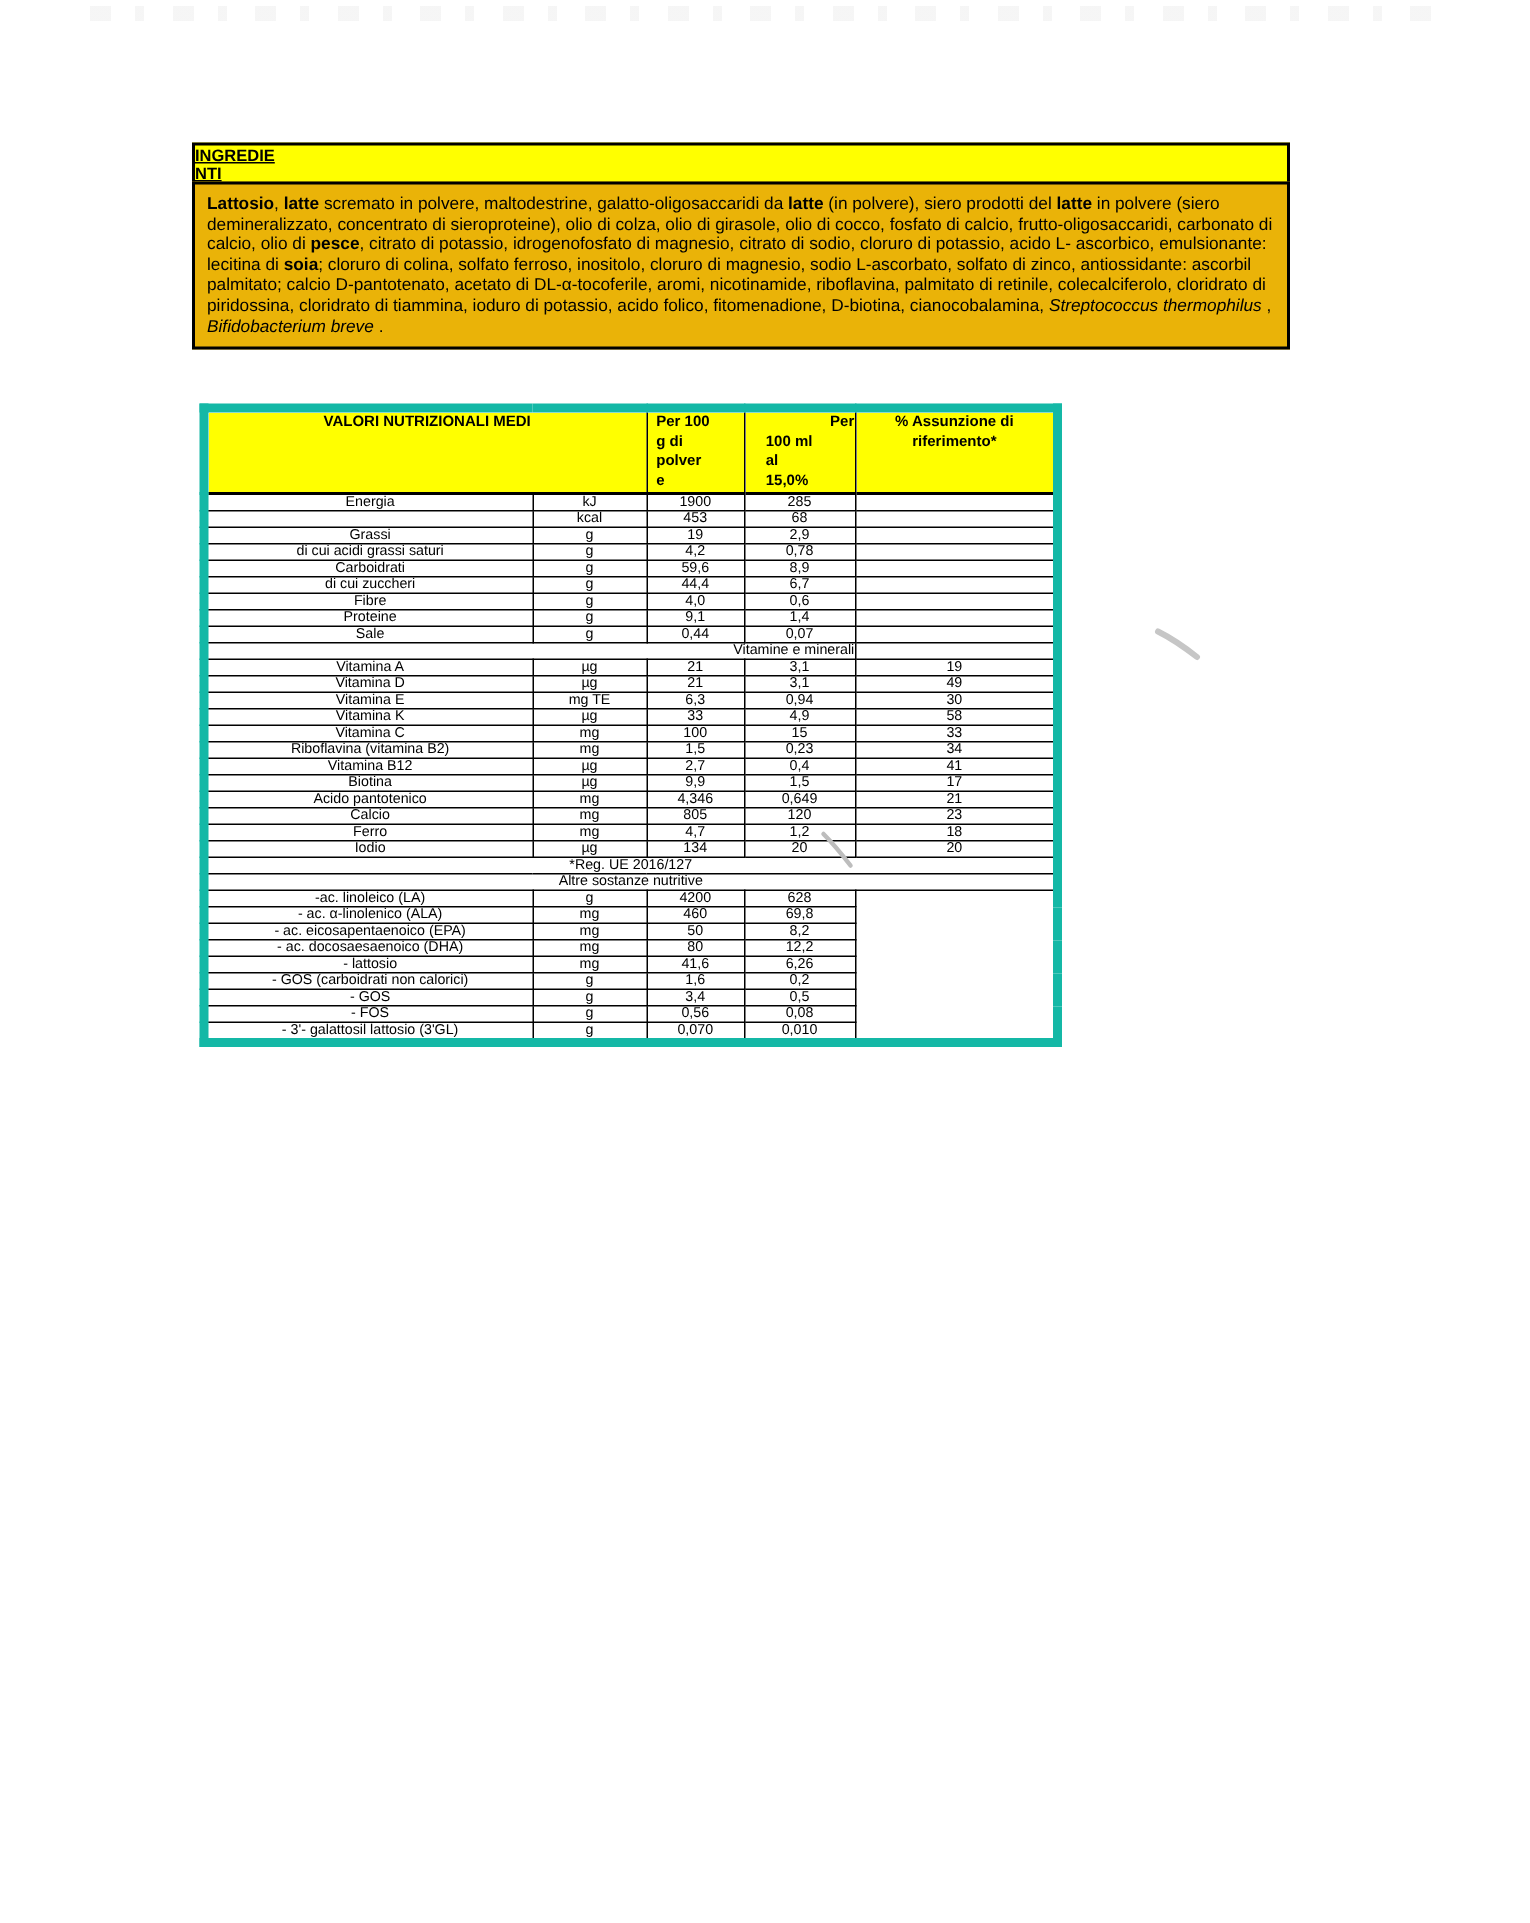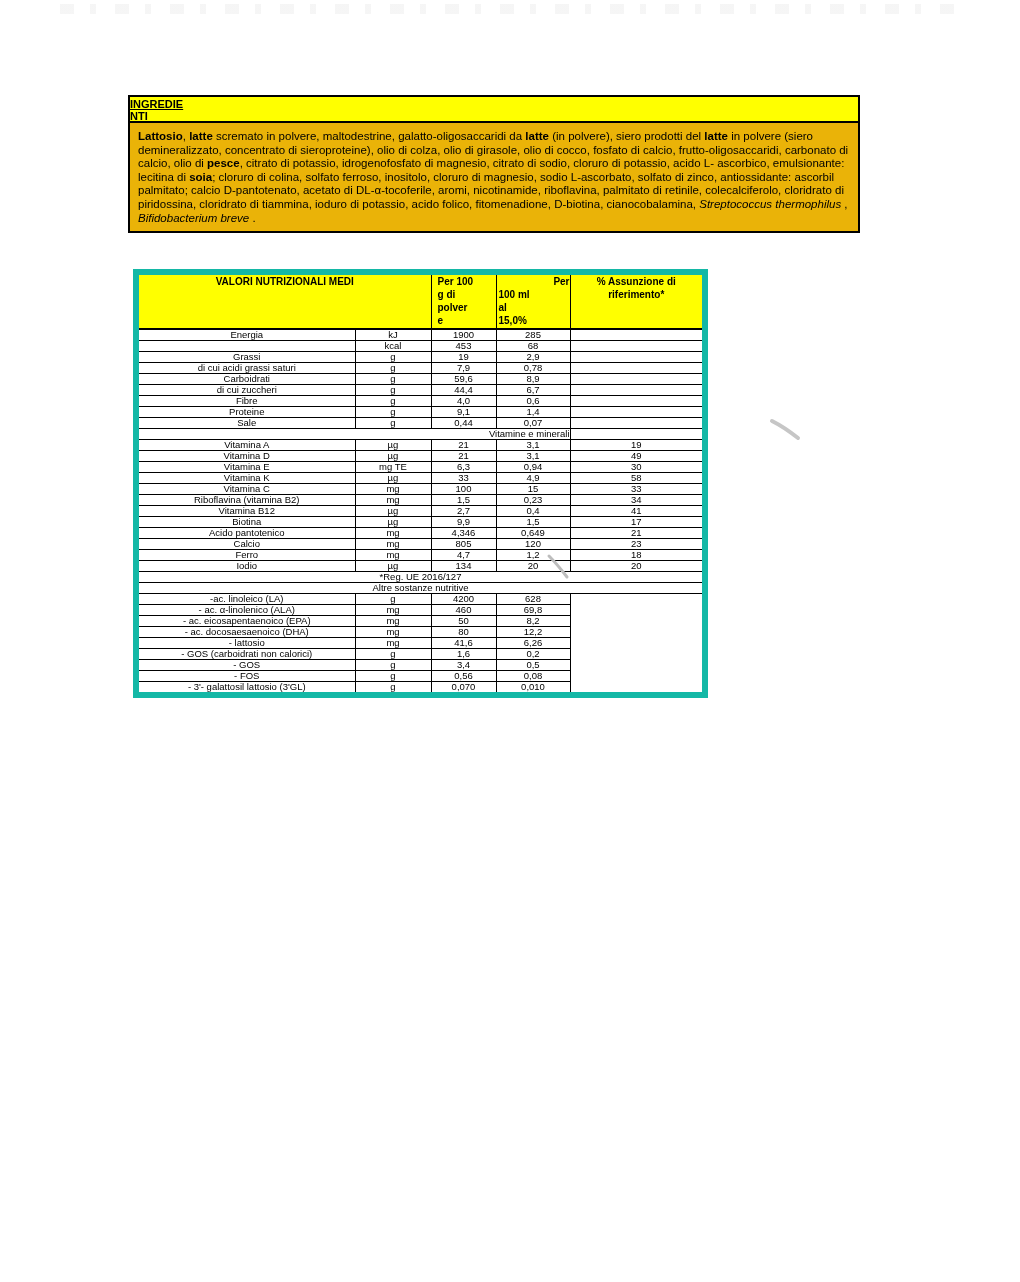--- a/index.html
+++ b/index.html
@@ -40,21 +40,21 @@
     border:1px solid #000;height:10px;padding:0;margin:0;
     vertical-align:middle;overflow:hidden;white-space:nowrap;
     background:#fff;
   }
   table.nut tr.hdr td{
     background:#ffff00;height:53px;vertical-align:top;font-weight:bold;
     font-size:10px;line-height:13px;border-bottom:2px solid #000;
   }
   td.hl{text-align:center;padding-top:9px;}
   td.h2 div{padding-left:6px;}
-  td.h3 div{padding-left:2px;}
+  td.h3 div{padding-left:14px;}
   td.h3 div:first-child{padding-left:0;text-align:right;}
   td.h4{text-align:center;padding-top:4px;}
   td.lab{padding-left:11px;text-align:center;}
   td.unit,td.num,td.pct{text-align:center;}
   td.span-full{padding-left:4px;text-align:center;}
   td.span-sec{padding-left:10px;text-align:right;}
   .bold{font-weight:normal;}
   td.mergecell{background:#fff;}
 
   svg.artifact{position:absolute;pointer-events:none;}
@@ -120,21 +120,21 @@
         <tr>
           <td class="lab">Grassi</td>
           <td class="unit">g</td>
           <td class="num">19</td>
           <td class="num">2,9</td>
           <td class="pct"></td>
         </tr>
         <tr>
           <td class="lab">di cui acidi grassi saturi</td>
           <td class="unit">g</td>
-          <td class="num">7,9</td>
+          <td class="num">4,2</td>
           <td class="num">0,78</td>
           <td class="pct"></td>
         </tr>
         <tr>
           <td class="lab">Carboidrati</td>
           <td class="unit">g</td>
           <td class="num">59,6</td>
           <td class="num">8,9</td>
           <td class="pct"></td>
         </tr>

